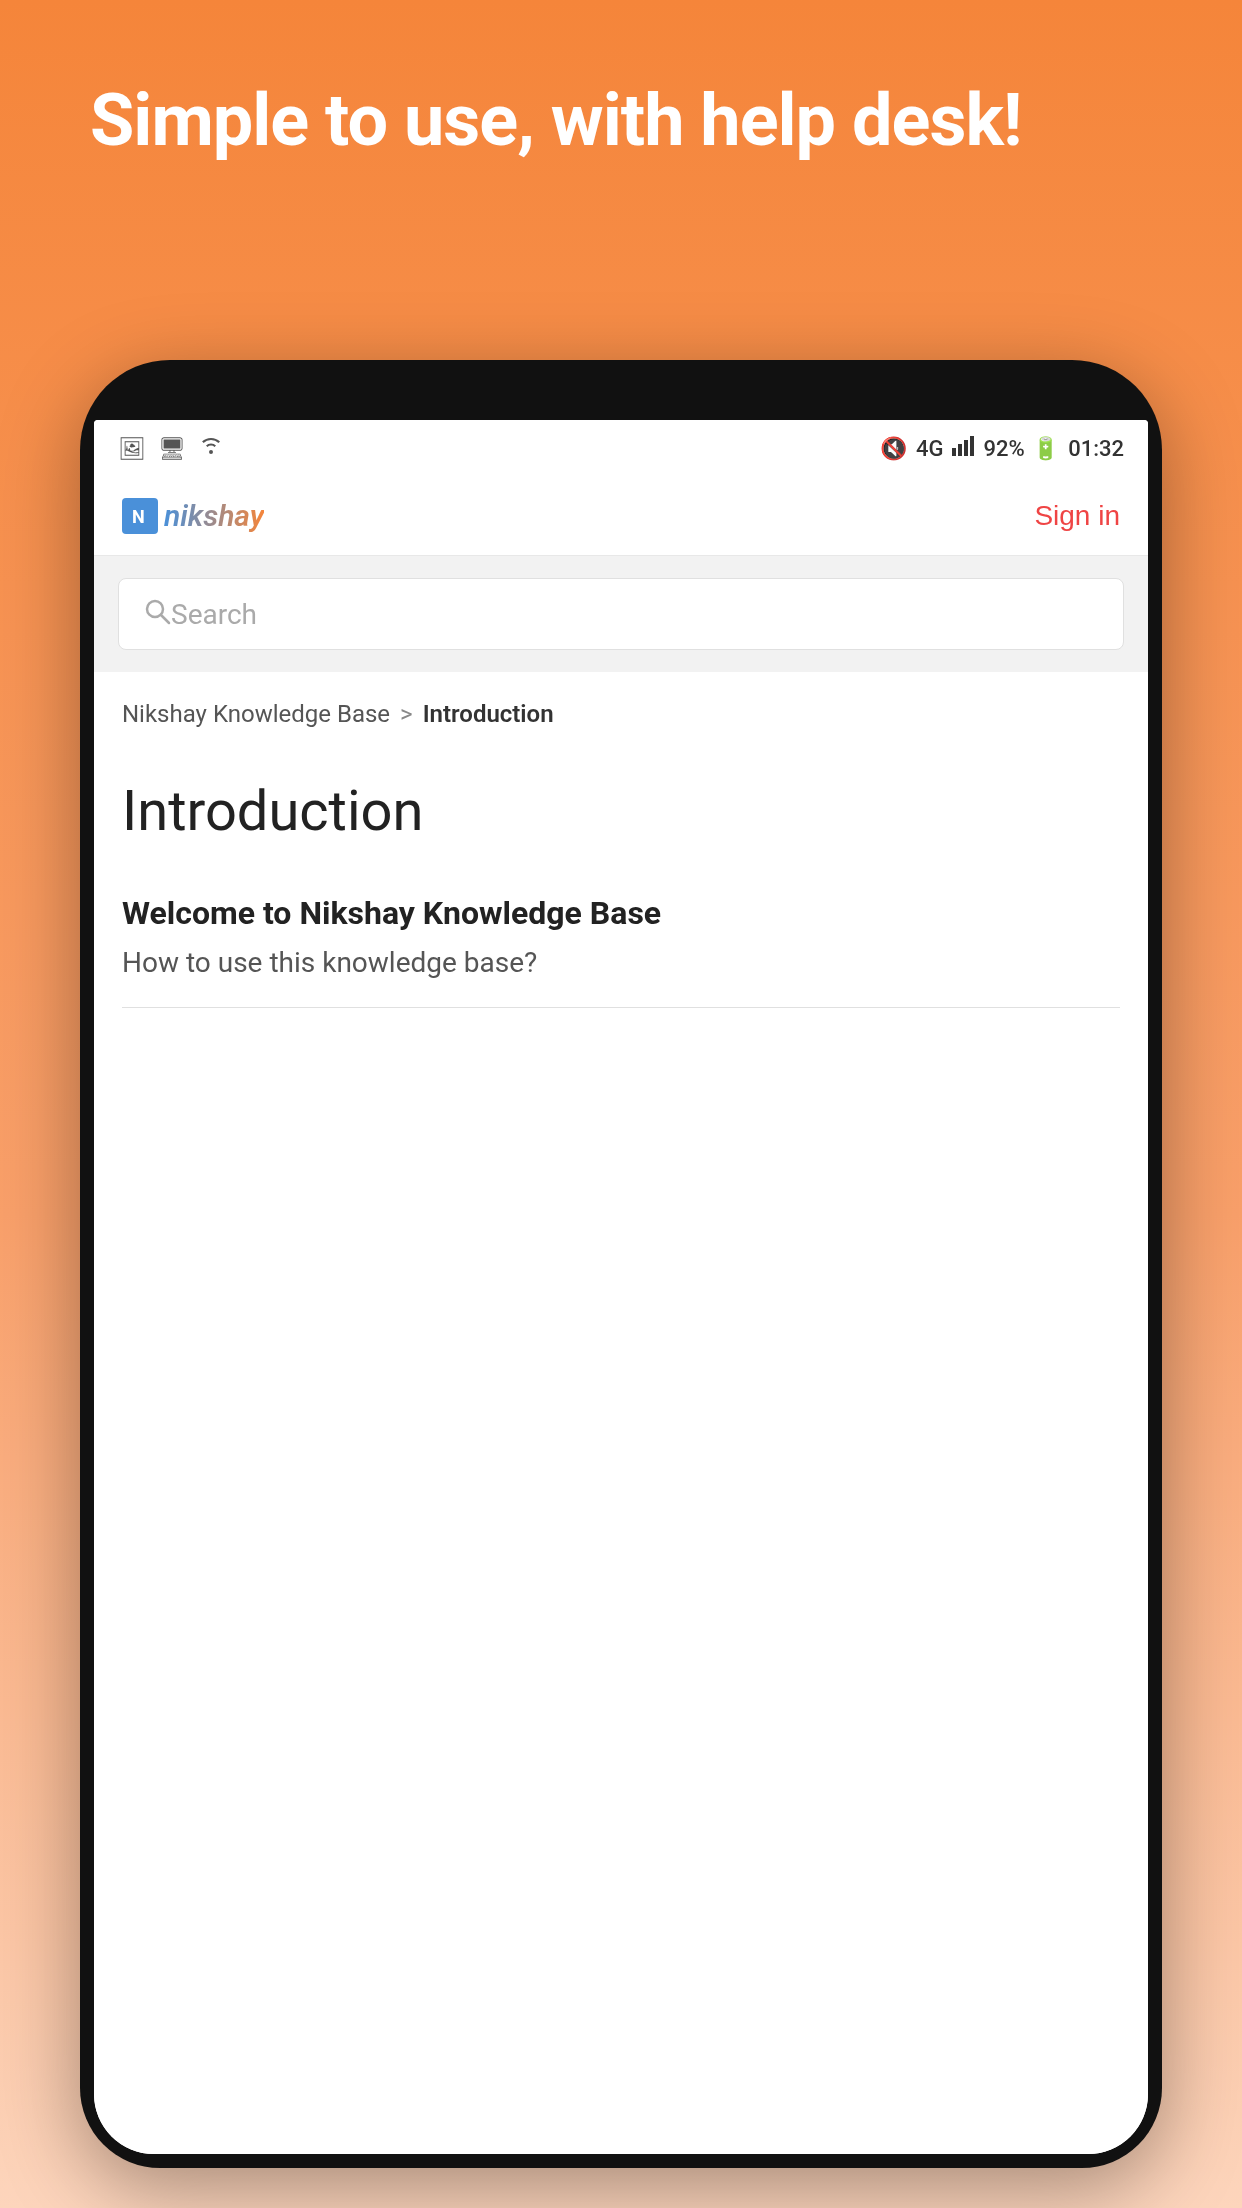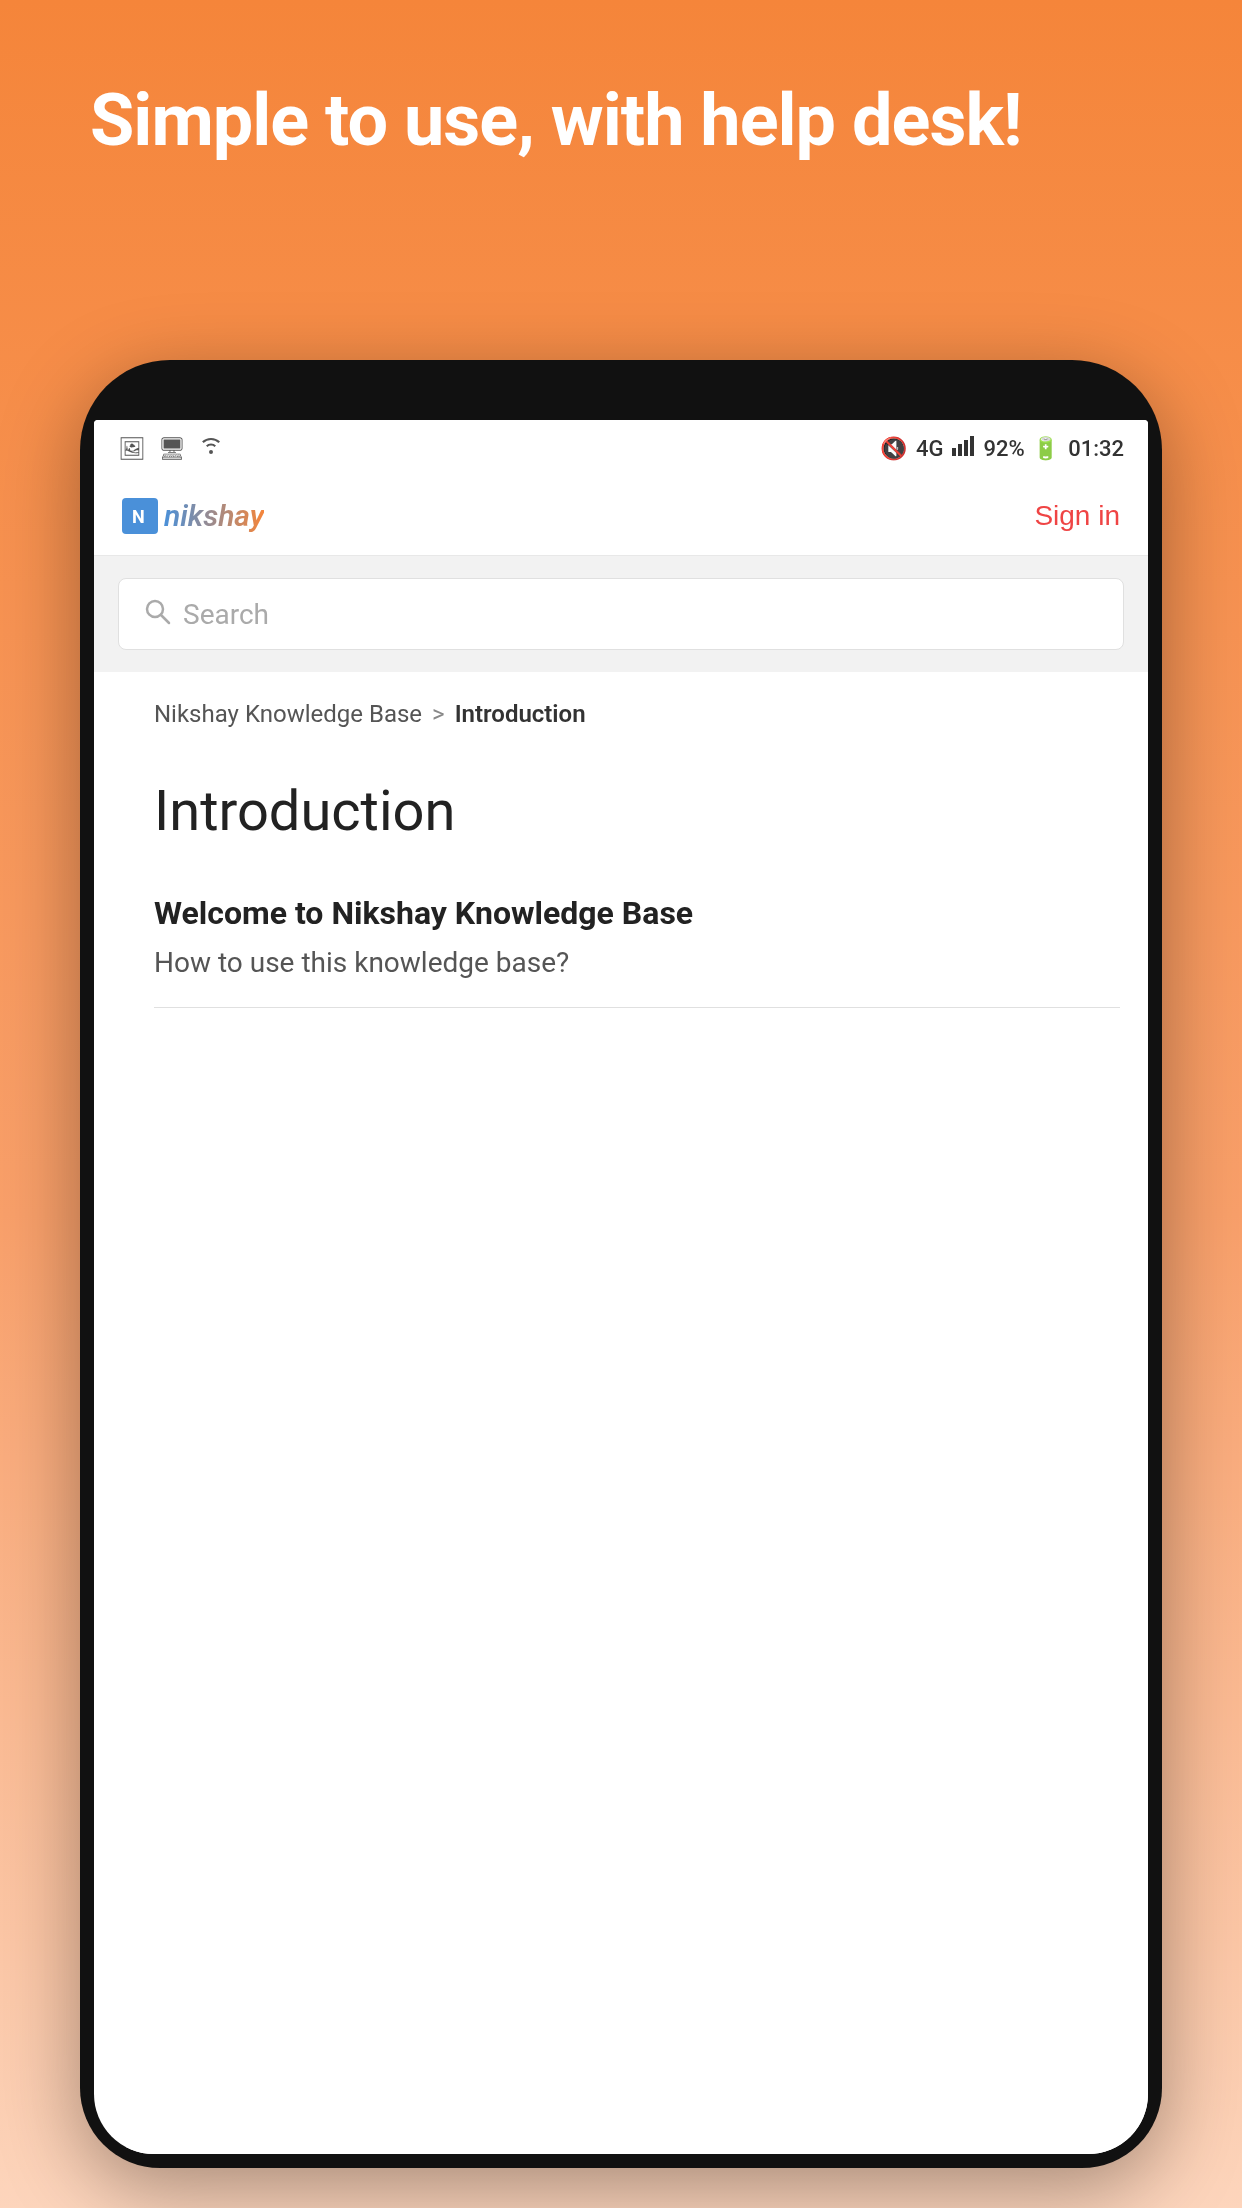--- a/index.html
+++ b/index.html
@@ -139,42 +139,41 @@
       flex-shrink: 0;
     }
 
     .search-box {
       background: #fff;
       border-radius: 8px;
       height: 72px;
       display: flex;
       align-items: center;
       padding: 0 24px;
-      gap: 12px;
+      gap: 0;
       border: 1px solid #e0e0e0;
     }
 
     .search-icon-svg {
       color: #aaa;
       font-size: 30px;
     }
 
     .search-input-display {
       font-size: 28px;
       color: #aaa;
       flex: 1;
     }
 
     
     .content-area {
       background: #fff;
       flex: 1;
       padding: 28px 28px 0 28px;
       overflow: hidden;
-      margin-left: 32px;
     }
 
     
     .breadcrumb {
       display: flex;
       align-items: center;
       gap: 10px;
       margin-bottom: 50px;
     }
 

